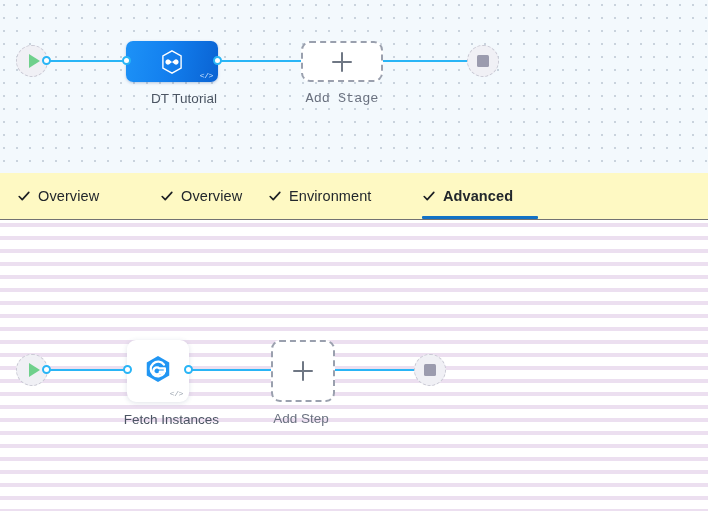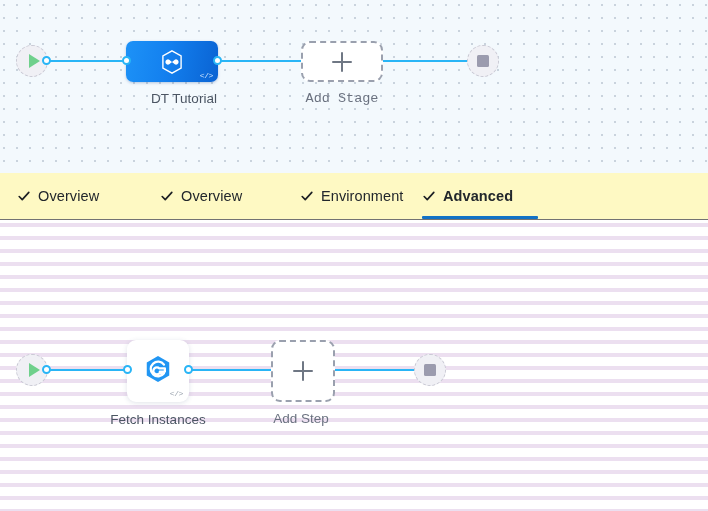--- a/index.html
+++ b/index.html
@@ -230,21 +230,21 @@
   
   .caption {
     position: absolute;
     font-size: 13.5px;
     color: #4b5563;
     white-space: nowrap;
     text-align: center;
   }
   #stage-caption     { left: 138px; top: 91px;  width: 92px; }
   #add-stage-caption { left: 301px; top: 91px;  width: 82px; color: #6b7280; font-family: Liberation Mono, monospace; }
-  #step-caption      { left: 97px;  top: 412px; width: 122px; }
+  #step-caption      { left: 97px;  top: 412px; width: 122px; text-align: right; }
   #add-step-caption  { left: 269px; top: 411px; width: 64px;  color: #6b7280; }
 </style>
 </head>
 <body>
 
 <div class="canvas" id="stage-canvas">
 
   <div class="link" style="left:46px; top:60px; width:82px;"></div>
 
   <div class="link" style="left:216px; top:60px; width:88px;"></div>
@@ -289,21 +289,21 @@
   </div>
 
   <div class="tab" style="left:160px;">
     <svg class="check" viewBox="0 0 16 16">
       <path d="M2.5 8.6 L6 12.1 L13.5 3.9" fill="none" stroke="#1c1f23" stroke-width="1.9" stroke-linecap="round" stroke-linejoin="round"></path>
     </svg>
     <span class="tab-label">Overview</span>
 
   </div>
 
-  <div class="tab" style="left:300px;justify-content:flex-end;">
+  <div class="tab" style="left:268px;justify-content:flex-end;">
     <svg class="check" viewBox="0 0 16 16">
       <path d="M2.5 8.6 L6 12.1 L13.5 3.9" fill="none" stroke="#1c1f23" stroke-width="1.9" stroke-linecap="round" stroke-linejoin="round"></path>
     </svg>
     <span class="tab-label">Environment</span>
 
   </div>
 
   <div class="tab active" style="left:422px; width:116px;">
     <svg class="check" viewBox="0 0 16 16">
       <path d="M2.5 8.6 L6 12.1 L13.5 3.9" fill="none" stroke="#1c1f23" stroke-width="1.9" stroke-linecap="round" stroke-linejoin="round"></path>

